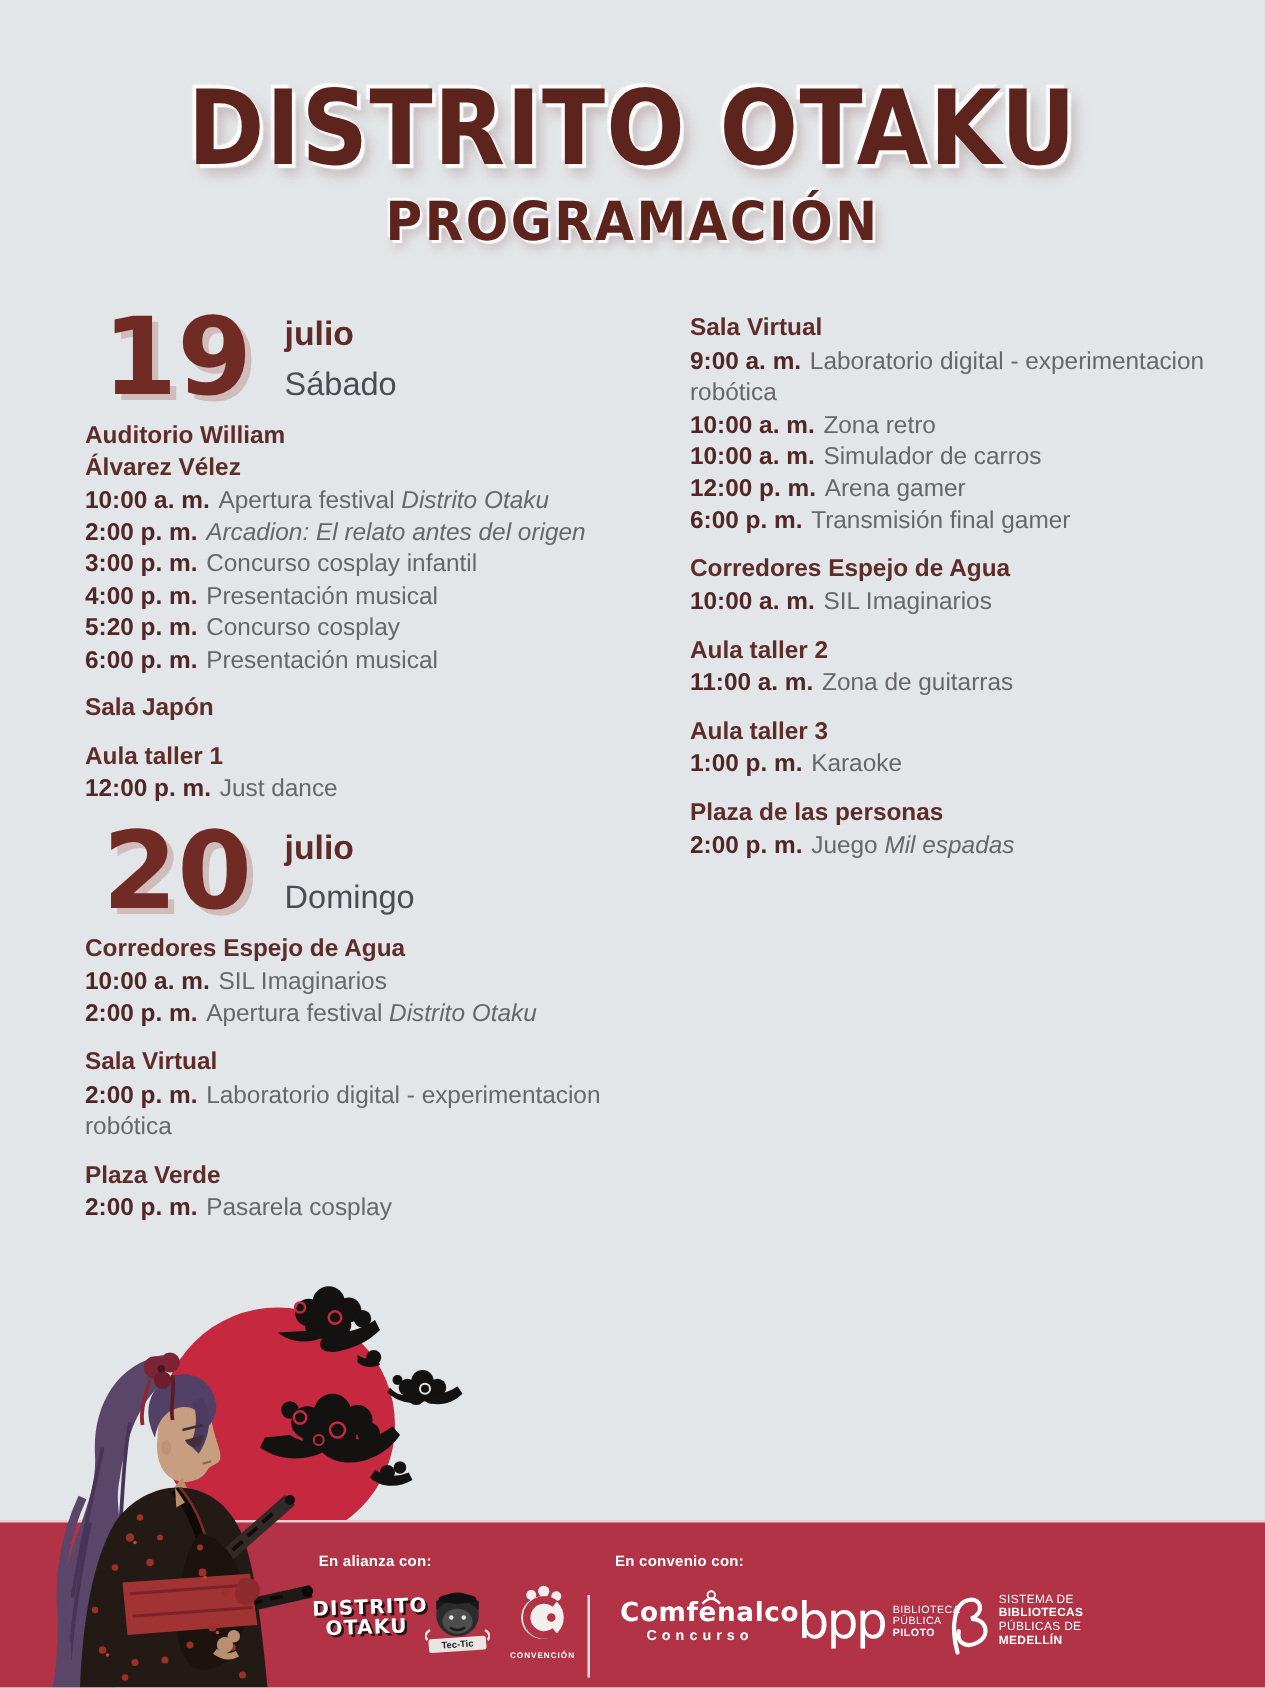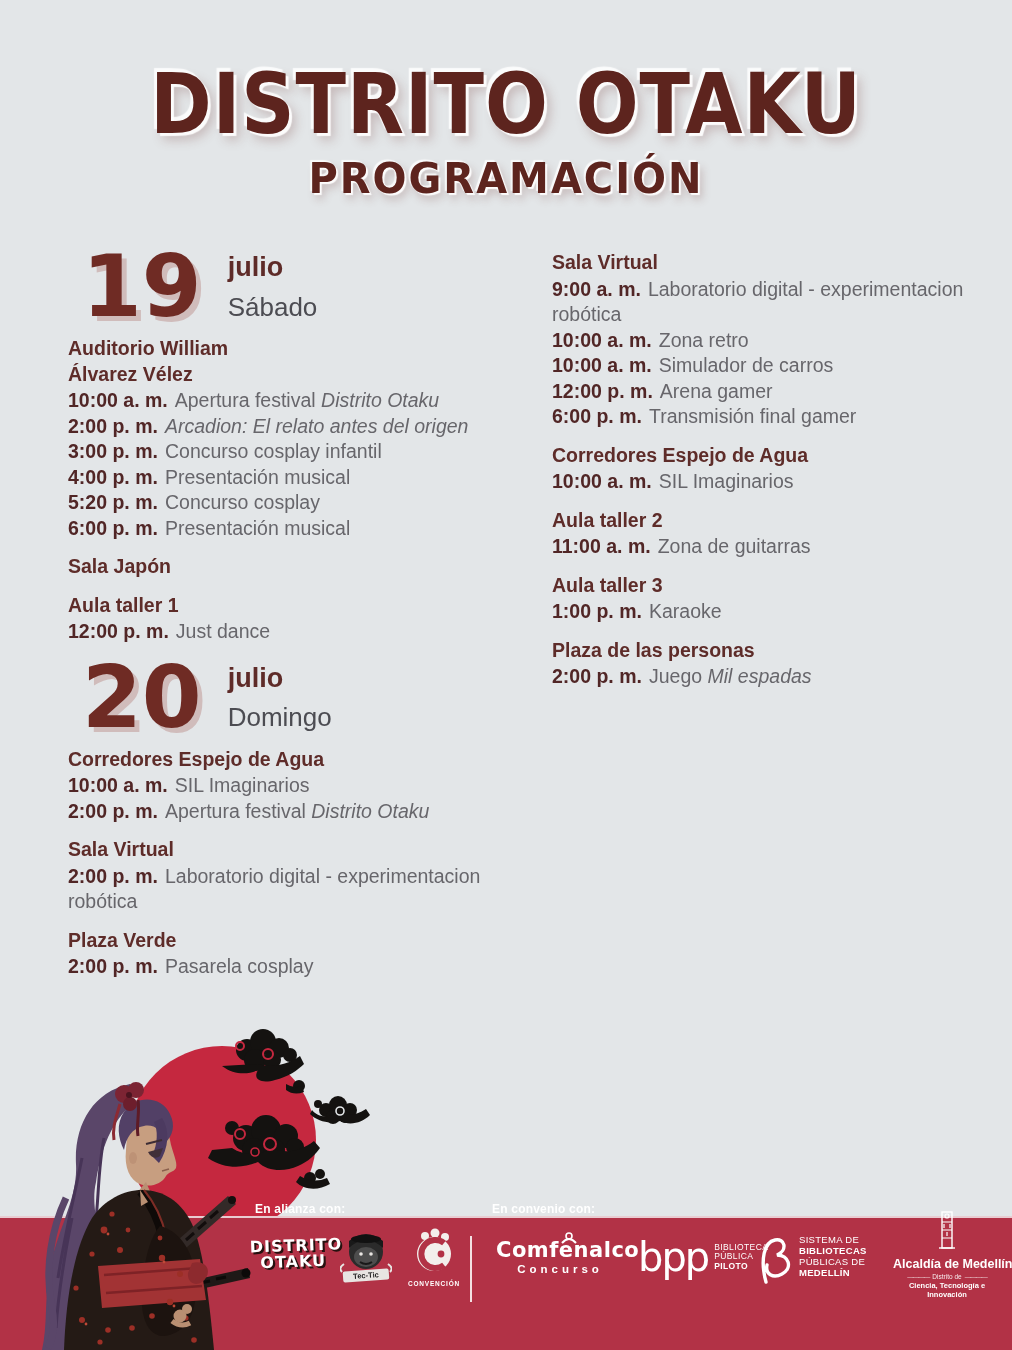--- a/index.html
+++ b/index.html
@@ -41,21 +41,21 @@
   .vname{
     font-weight:700;font-size:19.5px;line-height:25.5px;color:#5e2c29;
     white-space:pre-line;margin-bottom:1px;
   }
   .ev{font-size:19.5px;line-height:25.5px;color:#67666b;}
   .ev .t{font-weight:700;color:#512626;margin-right:7px;}
   .ev .it{font-style:italic;}
   
   .art{position:absolute;left:0;top:1000px;width:1012px;height:350px;}
   
-  .footer{position:absolute;left:0;top:1178px;width:969px;height:132px;color:#fff;}
+  .footer{position:absolute;left:0;top:1218px;width:969px;height:132px;color:#fff;}
   .flabel{position:absolute;font-size:12px;font-weight:700;letter-spacing:.2px;}
   .do-logo{
     position:absolute;left:250px;top:60px;width:86px;text-align:center;
     font-family:"DejaVu Sans",sans-serif;font-weight:800;font-size:16px;line-height:16px;
     letter-spacing:1px;transform:rotate(-2deg);
     text-shadow:2px 2px 0 #26110f;
   }
   .tec{position:absolute;left:338px;top:48px;width:56px;text-align:center;}
   .conv{position:absolute;left:406px;top:50px;width:56px;text-align:center;}
   .conv .cap{font-size:6.5px;font-weight:700;letter-spacing:.8px;margin-top:2px;}
@@ -375,25 +375,14 @@
         <path d="M9,48 C3,26 7,8 18,6 C28,4 31,16 20,21 C32,21 36,34 25,40 C16,45 8,40 10,31" fill="none" stroke="#fff" stroke-width="3.4" stroke-linecap="round"></path>
       </svg>
       <div class="stack">
         <div>SISTEMA DE</div>
         <div class="b">BIBLIOTECAS</div>
         <div>PÚBLICAS DE</div>
         <div class="b">MEDELLÍN</div>
       </div>
     </div>
 
-    <div class="alc">
-      <svg width="24" height="40" viewBox="0 0 24 40">
-        <rect x="7" y="2" width="10" height="36" fill="none" stroke="#fff" stroke-width="1.4"></rect>
-        <circle cx="12" cy="6" r="2" fill="none" stroke="#fff" stroke-width="1.2"></circle>
-        <path d="M7,12 h10 M7,20 h10 M7,28 h10 M9,14 v4 M15,14 v4 M12,22 v4" stroke="#fff" stroke-width="1.2"></path>
-        <path d="M4,38 h16" stroke="#fff" stroke-width="1.4"></path>
-      </svg>
-      <div class="name">Alcaldía de Medellín</div>
-      <div class="s1">Distrito de</div>
-      <div class="s2">Ciencia, Tecnología e Innovación</div>
-    </div>
   </div>
 </div>
 
 </body></html>

